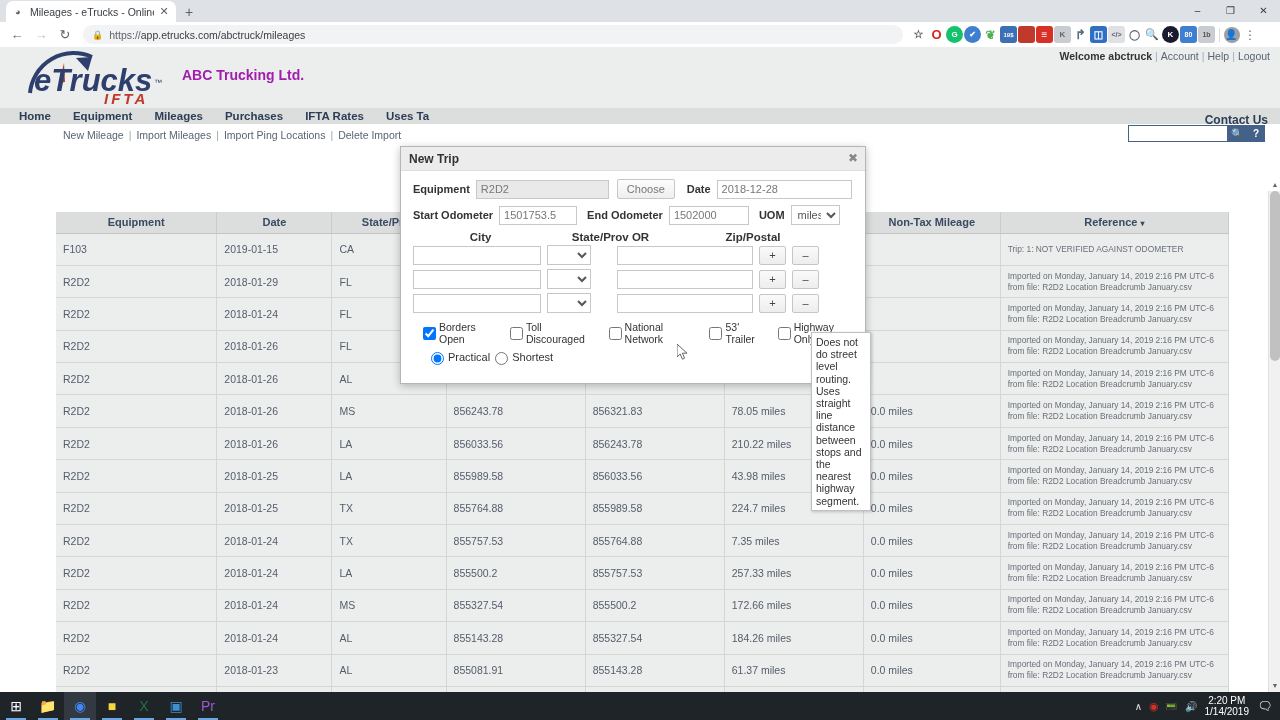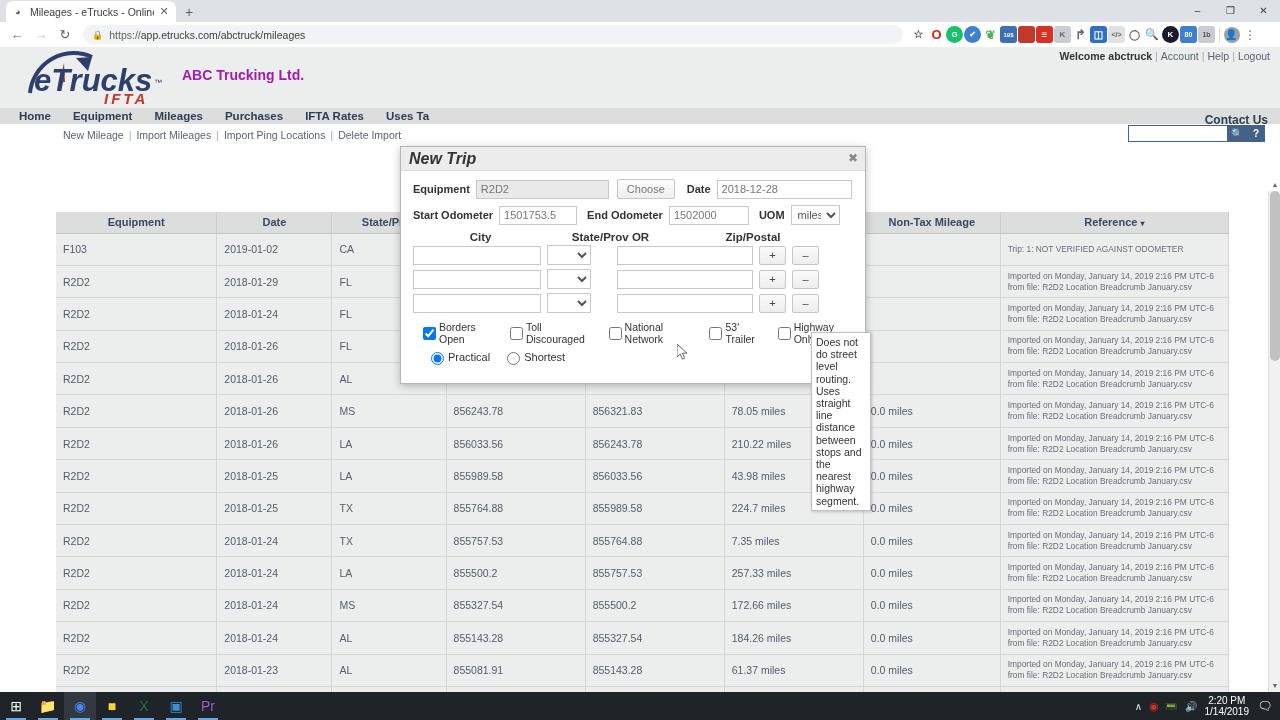--- a/index.html
+++ b/index.html
@@ -154,21 +154,21 @@
   
   .modal {
     position: absolute; left: 400px; top: 99px; width: 466px;
     background: #fff; border: 1px solid #b5b5b5; box-shadow: 0 2px 8px rgba(0,0,0,.25);
     z-index: 50;
   }
   .modal-head {
     height: 24px; background: #ececec; border-bottom: 1px solid #ddd;
     display: flex; align-items: center; padding: 0 8px; position: relative;
   }
-  .modal-title { font-size: 16px; font-weight: bold; color: #333; font-style: italic; }
+  .modal-title { font-size: 12px; font-weight: bold; color: #333; }
   .modal-x { position: absolute; right: 7px; top: 4px; font-size: 12px; color: #888; }
   .modal-body { padding: 8px 10px 8px 12px; }
 
   .frow { display: flex; align-items: center; margin-bottom: 6px; }
   .flabel { font-size: 11px; font-weight: bold; color: #333; margin-right: 6px; white-space: nowrap; }
   .finput {
     height: 19px; border: 1px solid #c8c8c8; background: #fff;
     font-size: 11px; color: #777; padding: 0 4px; outline: none;
     font-family: "Liberation Sans", sans-serif;
   }
@@ -197,21 +197,21 @@
   .addr-row .i-zip { width: 136px; }
   .pm-btn {
     width: 27px; height: 19px; background: linear-gradient(#fafafa,#ededed);
     border: 1px solid #c6c6c6; font-size: 11px; color: #444;
     display: flex; align-items: center; justify-content: center; border-radius: 2px;
   }
 
   .opts { display: flex; align-items: center; gap: 9px; margin: 8px 0 4px 10px; font-size: 10.5px; color: #333; }
   .opts label { display: flex; align-items: center; gap: 3px; }
   .opts input { margin: 0; }
-  .radios { display: flex; align-items: center; gap: 12px; margin: 0 0 10px 13px; font-size: 11px; color: #333; }
+  .radios { display: flex; align-items: center; margin: 0 0 10px 13px; font-size: 11px; color: #333; }
   .radios label { display: flex; align-items: center; gap: 1px; }
 
   .footrow { display: flex; align-items: center; margin-top: 4px; }
   .credits { font-size: 11px; font-weight: bold; color: #333; margin-left: 12px; }
   .footrow .right { margin-left: auto; display: flex; gap: 12px; }
 
   .tooltip {
     position: absolute; left: 811px; top: 285px; width: 60px;
     background: #fff; border: 1px solid #c0c0c0; box-shadow: 1px 1px 3px rgba(0,0,0,.2);
     font-size: 10.5px; color: #333; line-height: 12.2px; padding: 3px 4px; z-index: 60;
@@ -346,21 +346,21 @@
             <th>Start Odometer</th>
             <th>End Odometer</th>
             <th>Total Mileage</th>
             <th>Non-Tax Mileage</th>
             <th><span>Reference</span><span class="caret">▾</span></th>
           </tr>
         </thead>
         <tbody>
             <tr>
               <td>F103</td>
-              <td>2019-01-02</td>
+              <td>2019-01-15</td>
               <td>CA</td>
               <td></td>
               <td></td>
               <td></td>
               <td></td>
               <td class="ref">Trip: 1: NOT VERIFIED AGAINST ODOMETER</td>
             </tr>
             <tr>
               <td>R2D2</td>
               <td>2018-01-29</td>

